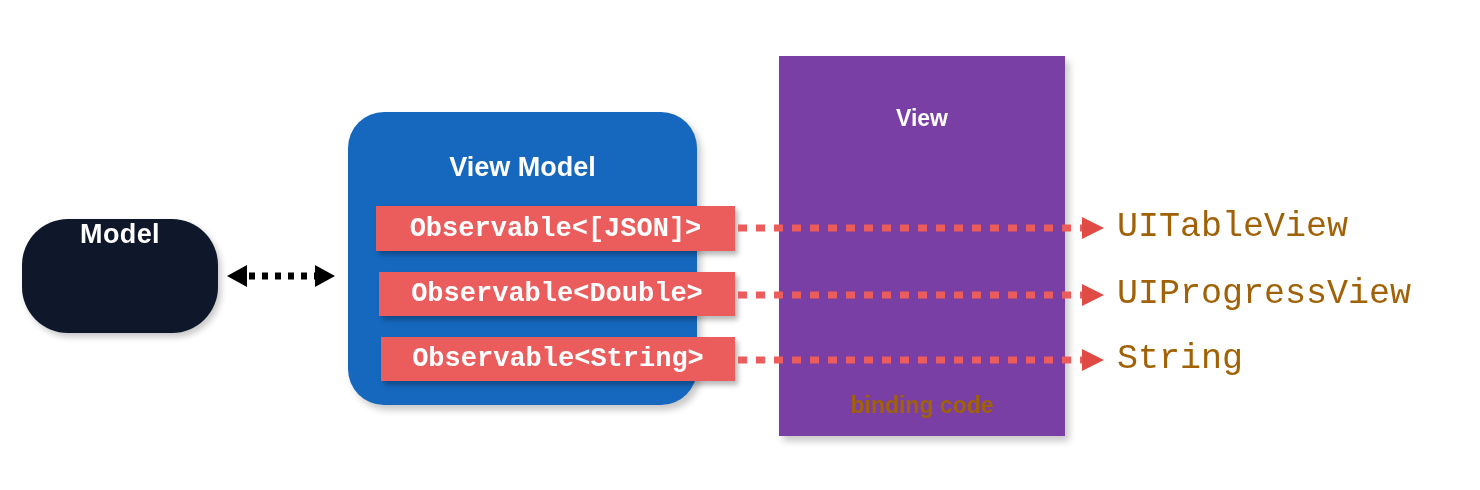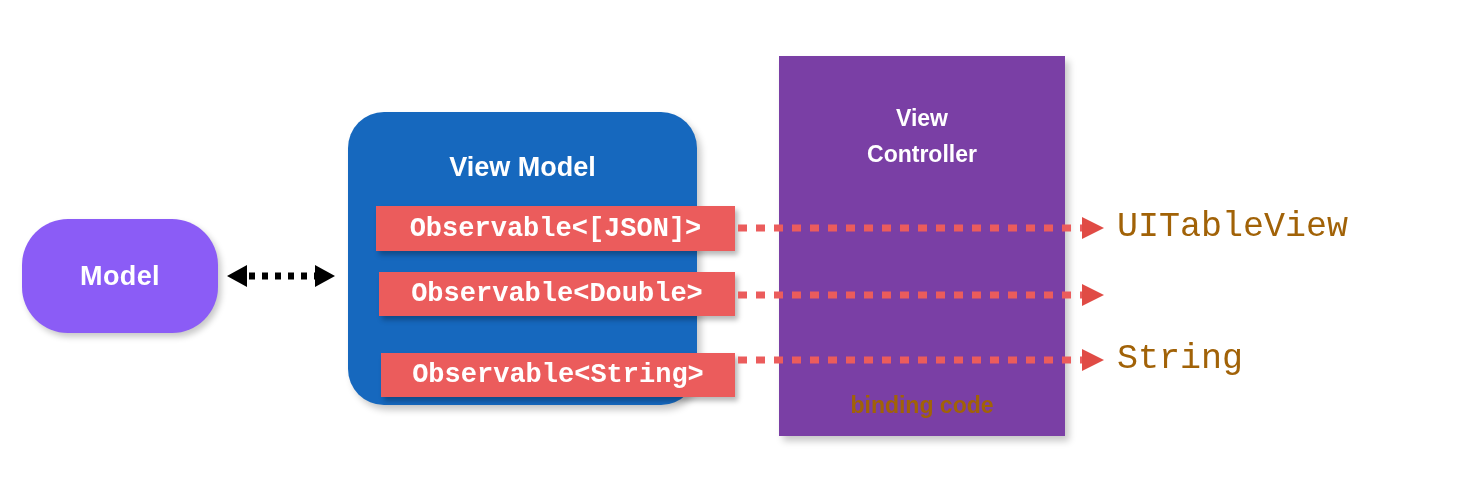--- a/index.html
+++ b/index.html
@@ -18,25 +18,25 @@
     overflow: hidden;
   }
 
   
   .model-box {
     position: absolute;
     left: 22px;
     top: 219px;
     width: 196px;
     height: 114px;
-    background: #8b5cf6;
+    background: #0f172a;
     border-radius: 46px;
     box-shadow: 3px 4px 6px rgba(0,0,0,0.22);
     display: flex;
-    align-items: center;
+    align-items: flex-start;
     justify-content: center;
   }
   .model-label {
     color: #ffffff;
     font-family: "Liberation Sans", sans-serif;
     font-weight: bold;
     font-size: 27px;
     letter-spacing: 0.4px;
     white-space: nowrap;
   }
@@ -86,21 +86,21 @@
     display: flex;
     align-items: center;
     justify-content: center;
     box-shadow: 3px 4px 5px rgba(0,0,0,0.28);
     white-space: nowrap;
     padding: 0 4px;
     box-sizing: border-box;
   }
   .chip-0 { left: 376px; top: 206px; width: 359px; height: 45px; }
   .chip-1 { left: 379px; top: 272px; width: 356px; height: 44px; }
-  .chip-2 { left: 381px; top: 337px; width: 354px; height: 44px; margin-top: 16px; }
+  .chip-2 { left: 381px; top: 337px; width: 354px; height: 44px; }
 
   
   .controller-box {
     position: absolute;
     left: 779px;
     top: 56px;
     width: 286px;
     height: 380px;
     background: #7A3FA5;
     box-shadow: 4px 5px 7px rgba(0,0,0,0.22);
@@ -177,21 +177,20 @@
   <div class="viewmodel-box"></div>
   <div class="viewmodel-label">View Model</div>
 
   <div class="chip chip-0">Observable&lt;[JSON]&gt;</div>
   <div class="chip chip-1">Observable&lt;Double&gt;</div>
   <div class="chip chip-2">Observable&lt;String&gt;</div>
 
   <div class="controller-box"></div>
   <div class="controller-title">
     <div>View</div>
-    <div>Controller</div>
   </div>
   <div class="controller-footer">binding code</div>
 
   <div class="binding binding-0">
     <svg width="366" height="26" viewBox="0 0 366 26" xmlns="http://www.w3.org/2000/svg">
       <g>
         <line x1="0" y1="13" x2="344" y2="13" stroke="#EB5C5C" stroke-width="7" stroke-dasharray="9 9" stroke-linecap="butt"></line>
         <polygon points="366,13 344,2 344,24" fill="#E04B45"></polygon>
       </g>
     </svg>
@@ -207,15 +206,16 @@
   <div class="binding binding-2">
     <svg width="366" height="26" viewBox="0 0 366 26" xmlns="http://www.w3.org/2000/svg">
       <g>
         <line x1="0" y1="13" x2="344" y2="13" stroke="#EB5C5C" stroke-width="7" stroke-dasharray="9 9" stroke-linecap="butt"></line>
         <polygon points="366,13 344,2 344,24" fill="#E04B45"></polygon>
       </g>
     </svg>
   </div>
 
   <div class="uikit-label uikit-0">UITableView</div>
+  <div class="uikit-label uikit-1">UIProgressView</div>
   <div class="uikit-label uikit-2">String</div>
 
 </div>
 
 </body></html>

